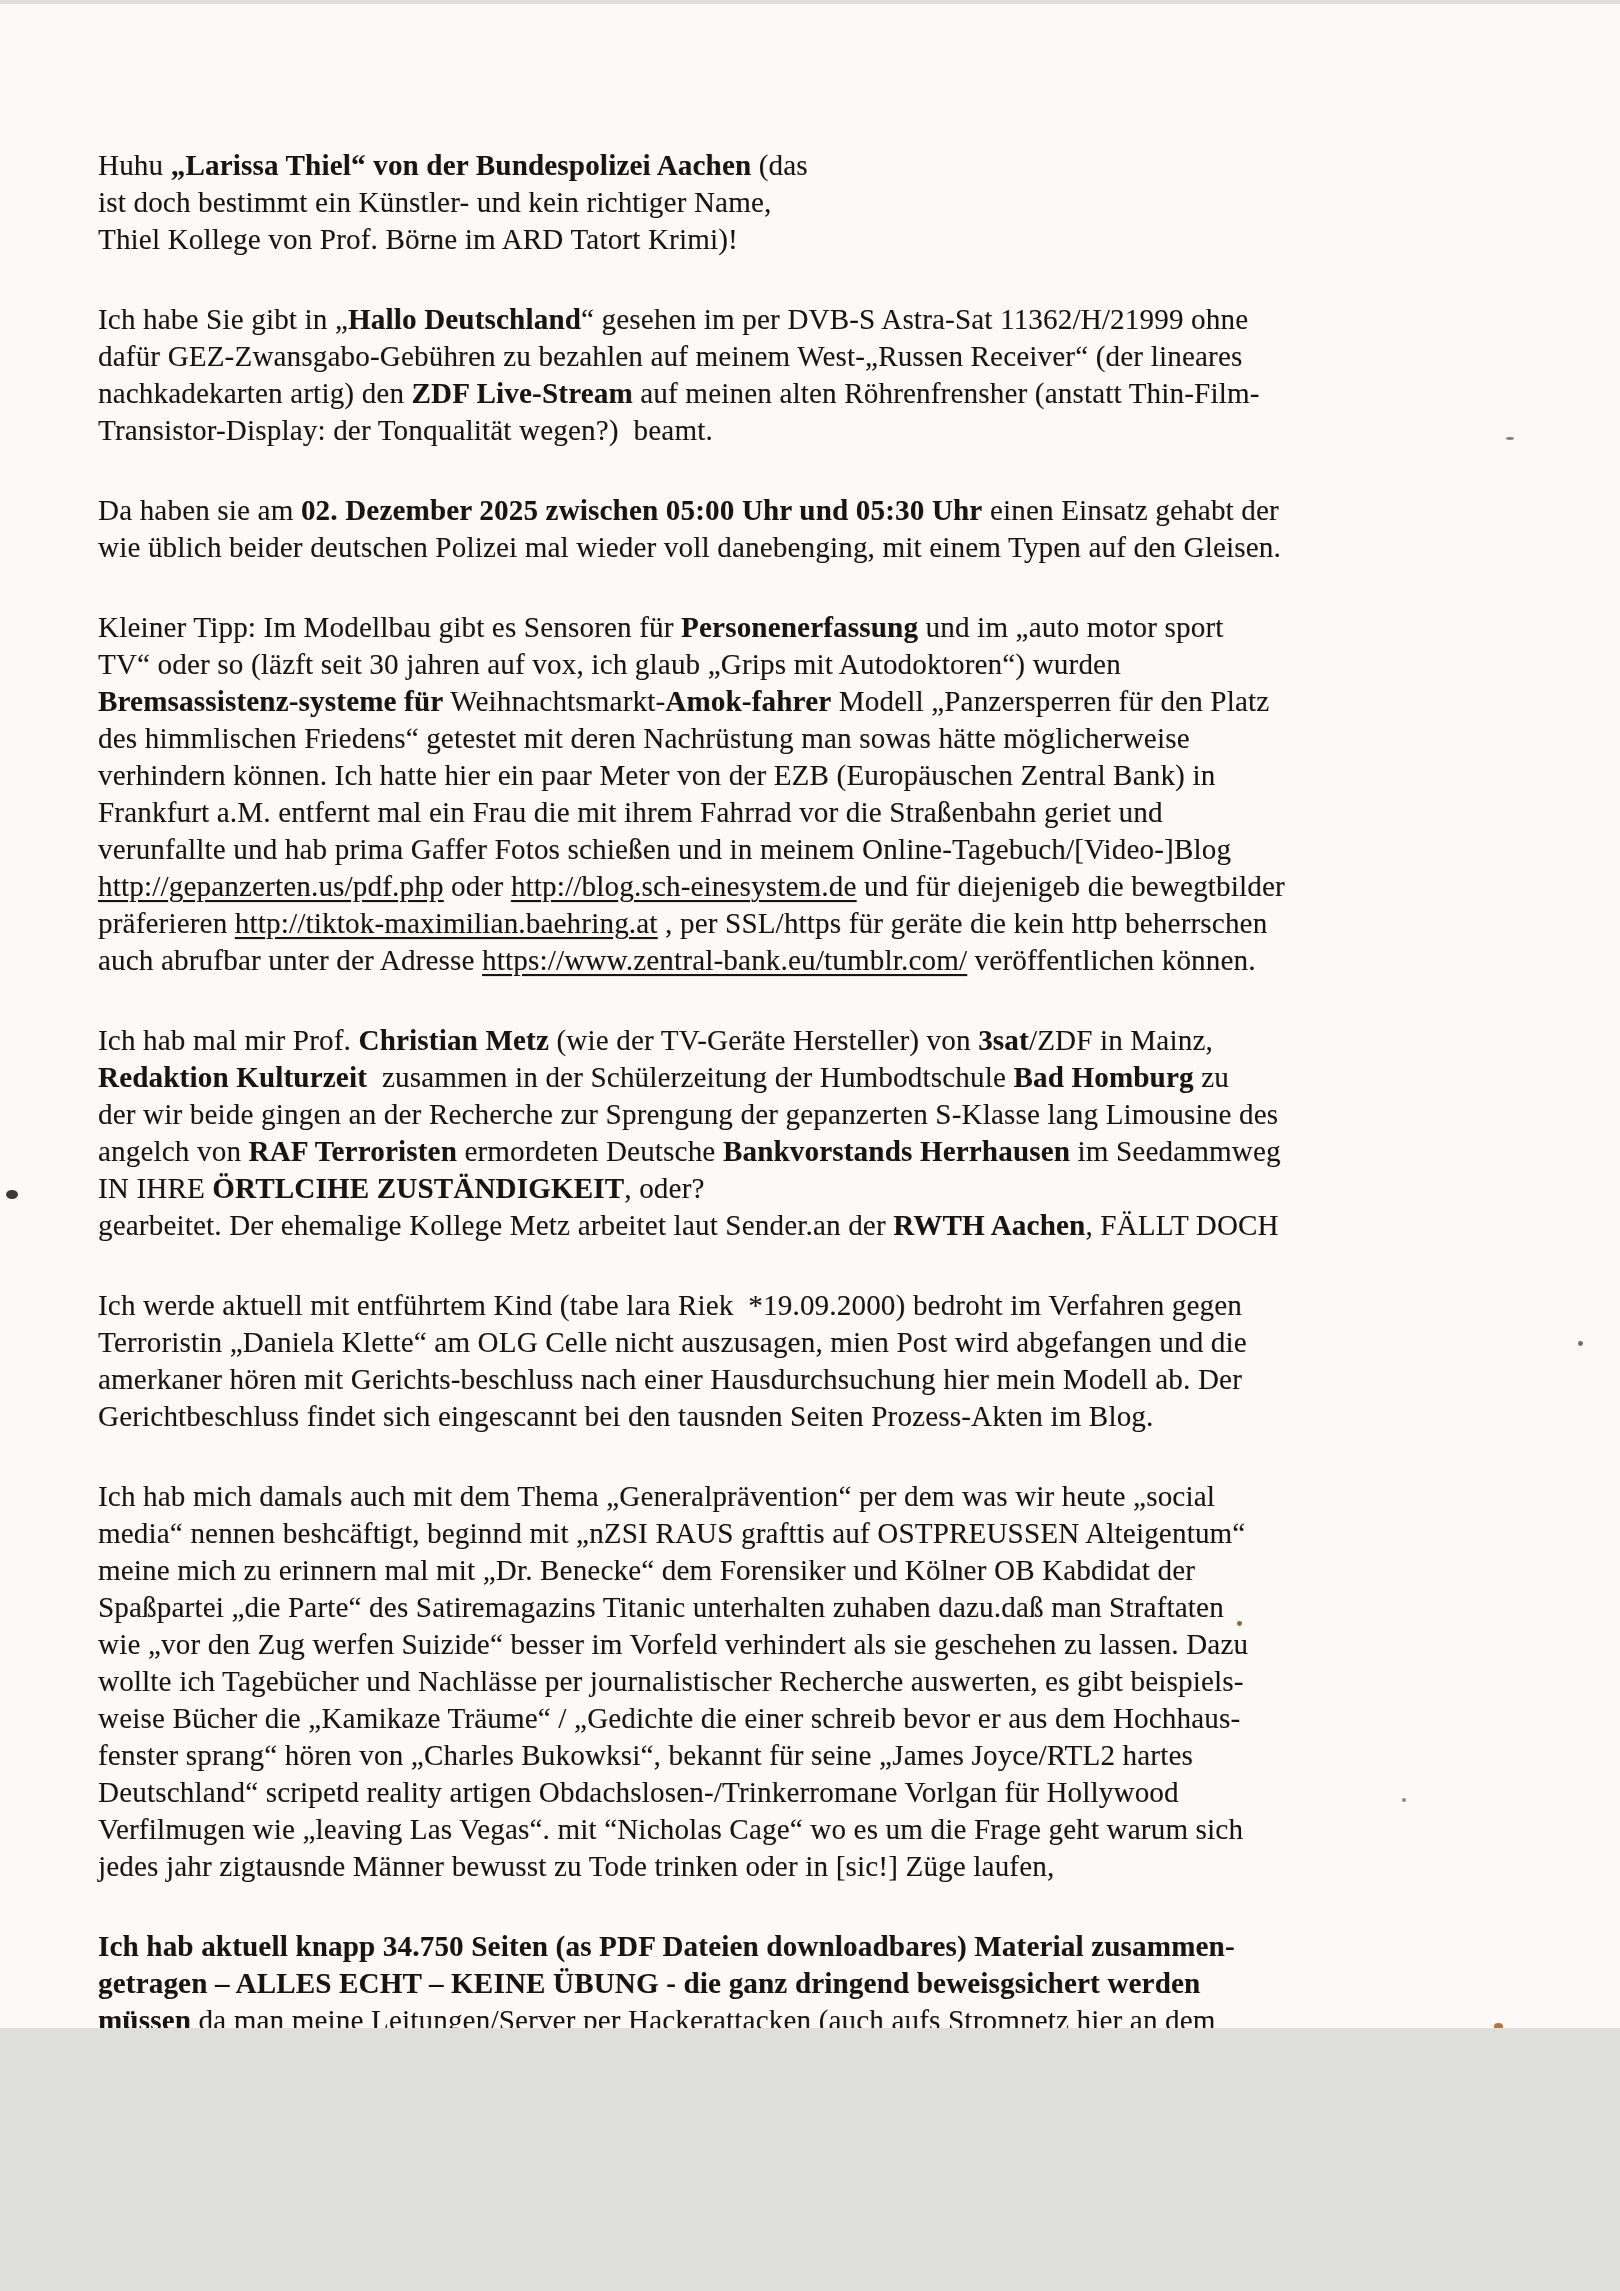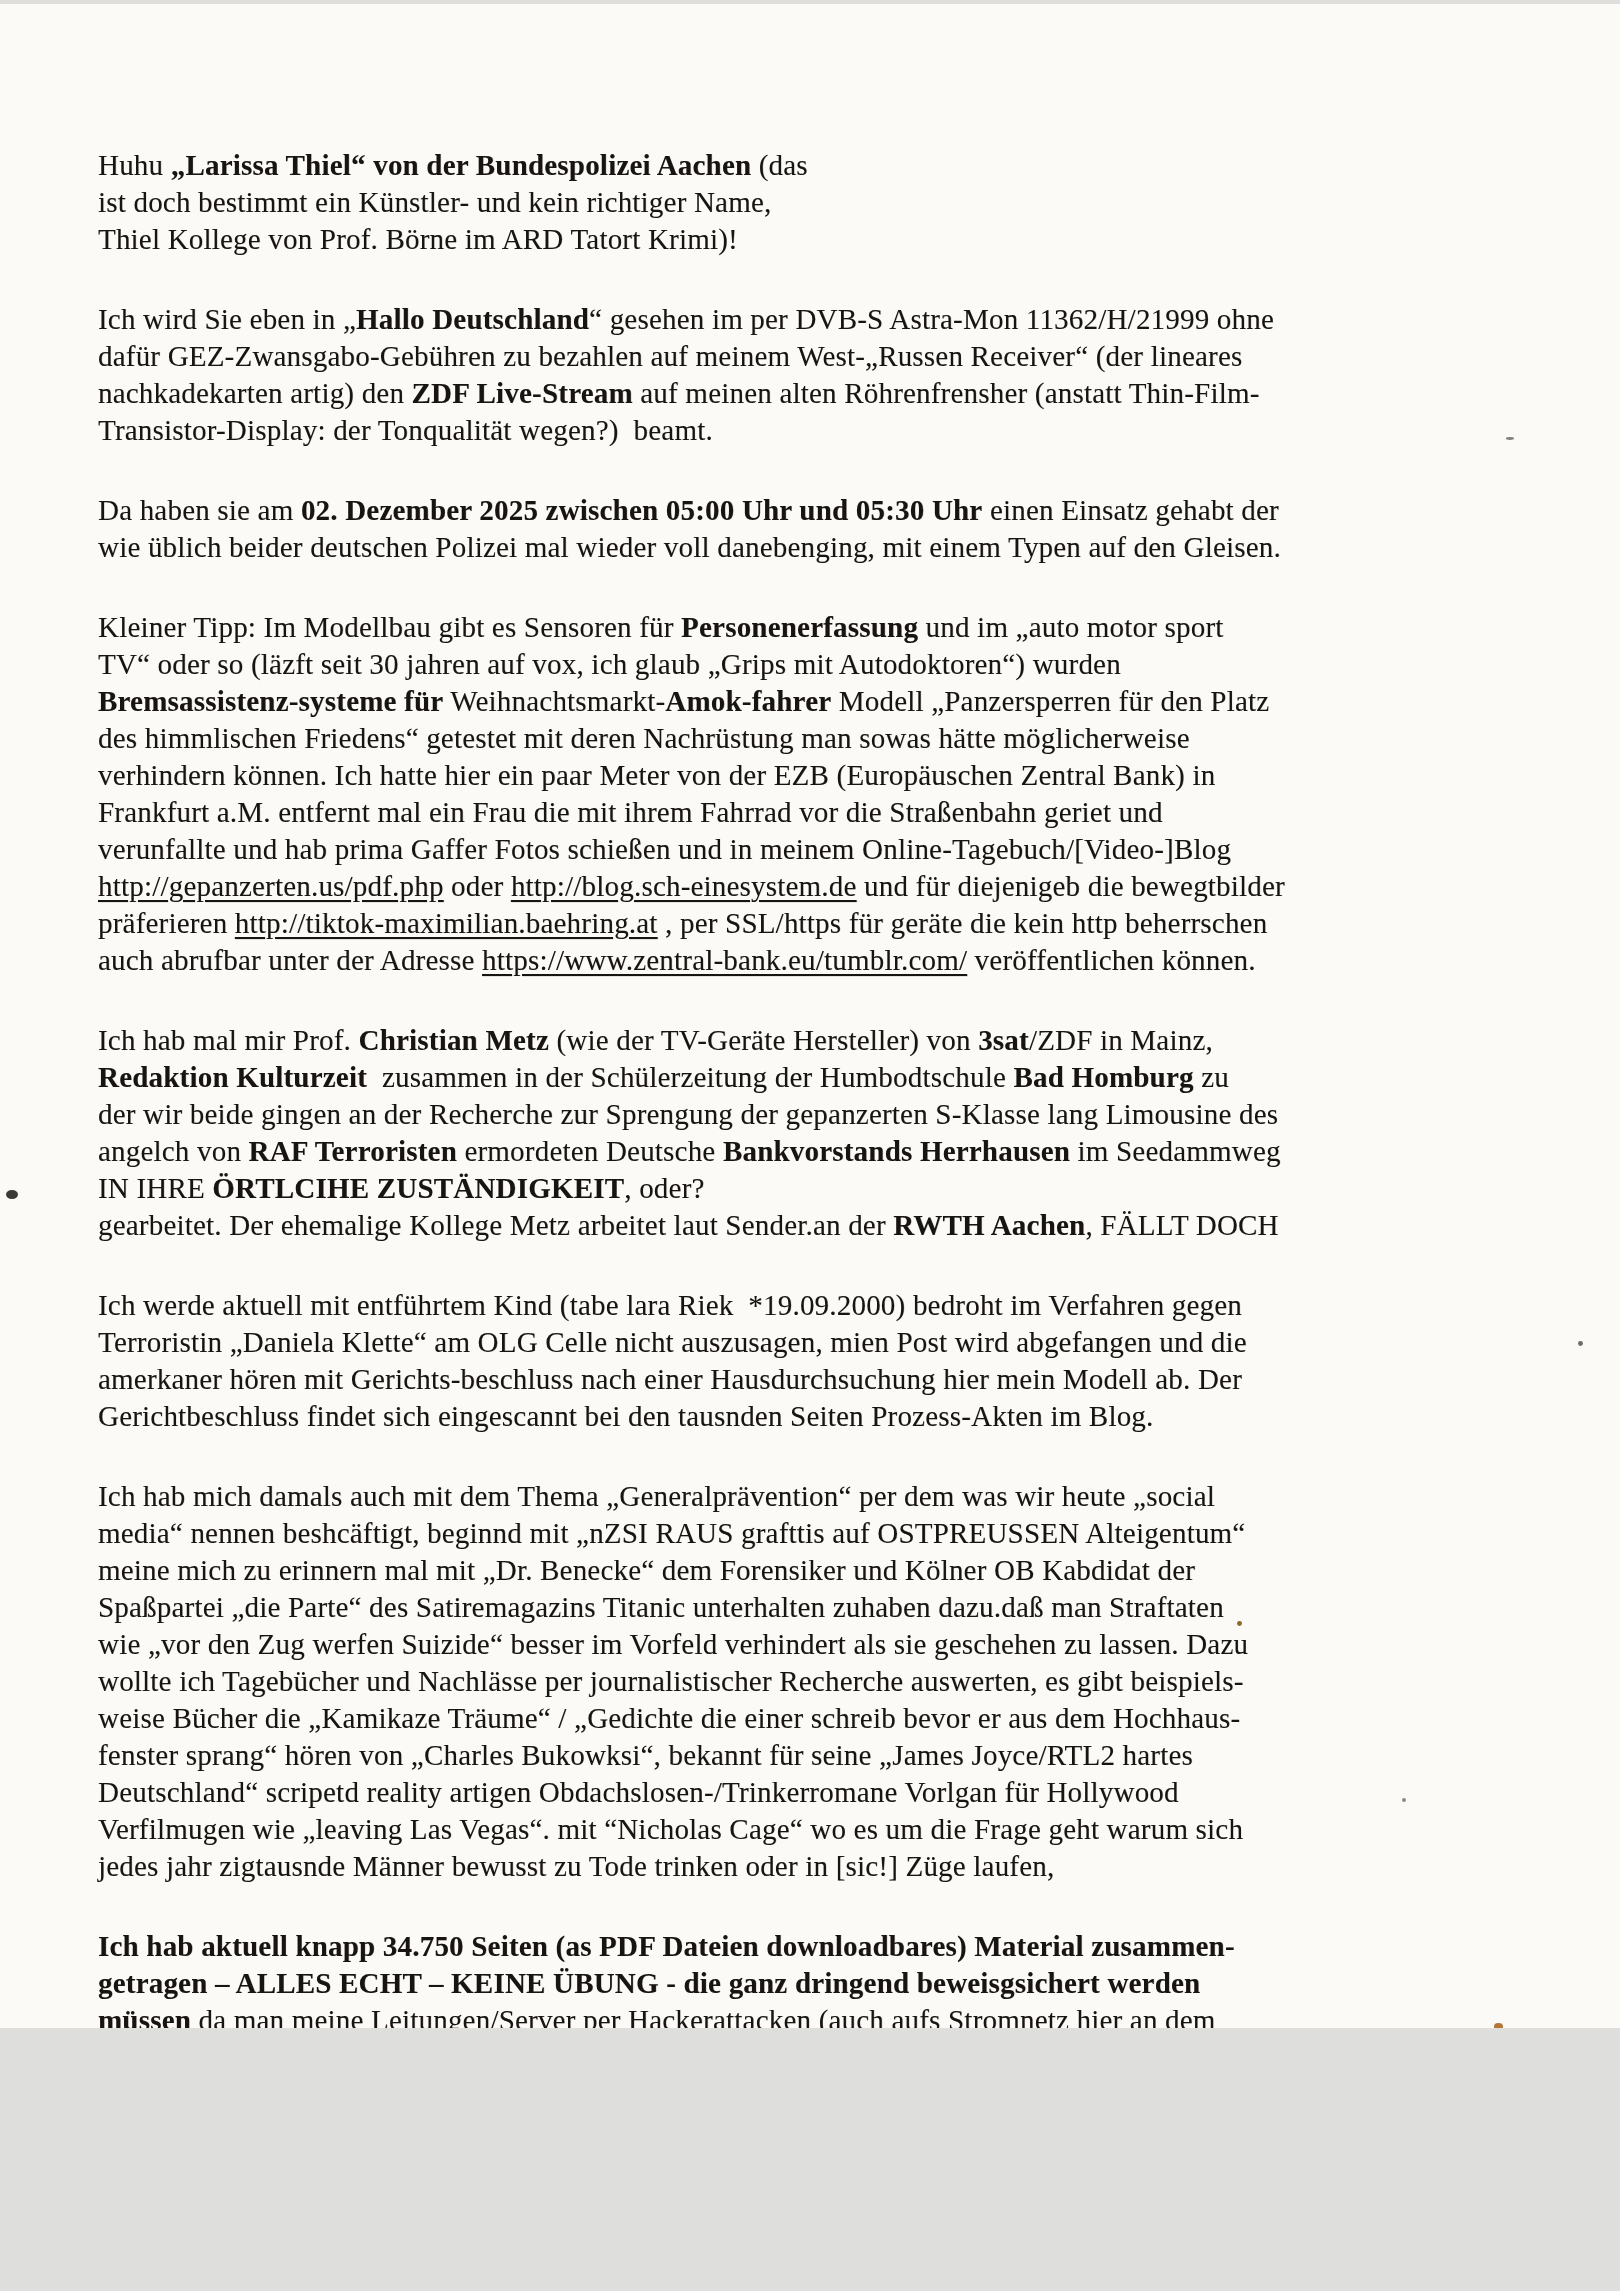--- a/index.html
+++ b/index.html
@@ -28,21 +28,21 @@
 <body>
 
 <div class="page">
   <div class="content">
       <div class="para">
         <div class="line"><span class="">Huhu </span><span class="b ">„Larissa Thiel“ von der Bundespolizei Aachen</span><span class=""> (das</span></div>
         <div class="line"><span class="">ist doch bestimmt ein Künstler- und kein richtiger Name,</span></div>
         <div class="line"><span class="">Thiel Kollege von Prof. Börne im ARD Tatort Krimi)!</span></div>
       </div>
       <div class="para">
-        <div class="line"><span class="">Ich wird Sie eben in „</span><span class="b ">Hallo Deutschland</span><span class="">“ gesehen im per DVB-S Astra-Mon 11362/H/21999 ohne</span></div>
+        <div class="line"><span class="">Ich habe Sie gibt in „</span><span class="b ">Hallo Deutschland</span><span class="">“ gesehen im per DVB-S Astra-Sat 11362/H/21999 ohne</span></div>
         <div class="line"><span class="">dafür GEZ-Zwansgabo-Gebühren zu bezahlen auf meinem West-„Russen Receiver“ (der lineares</span></div>
         <div class="line"><span class="">nachkadekarten artig) den </span><span class="b ">ZDF Live-Stream</span><span class=""> auf meinen alten Röhrenfrensher (anstatt Thin-Film-</span></div>
         <div class="line"><span class="">Transistor-Display: der Tonqualität wegen?)  beamt.</span></div>
       </div>
       <div class="para">
         <div class="line"><span class="">Da haben sie am </span><span class="b ">02. Dezember 2025 zwischen 05:00 Uhr und 05:30 Uhr</span><span class=""> einen Einsatz gehabt der</span></div>
         <div class="line"><span class="">wie üblich beider deutschen Polizei mal wieder voll danebenging, mit einem Typen auf den Gleisen.</span></div>
       </div>
       <div class="para">
         <div class="line"><span class="">Kleiner Tipp: Im Modellbau gibt es Sensoren für </span><span class="b ">Personenerfassung</span><span class=""> und im „auto motor sport</span></div>

